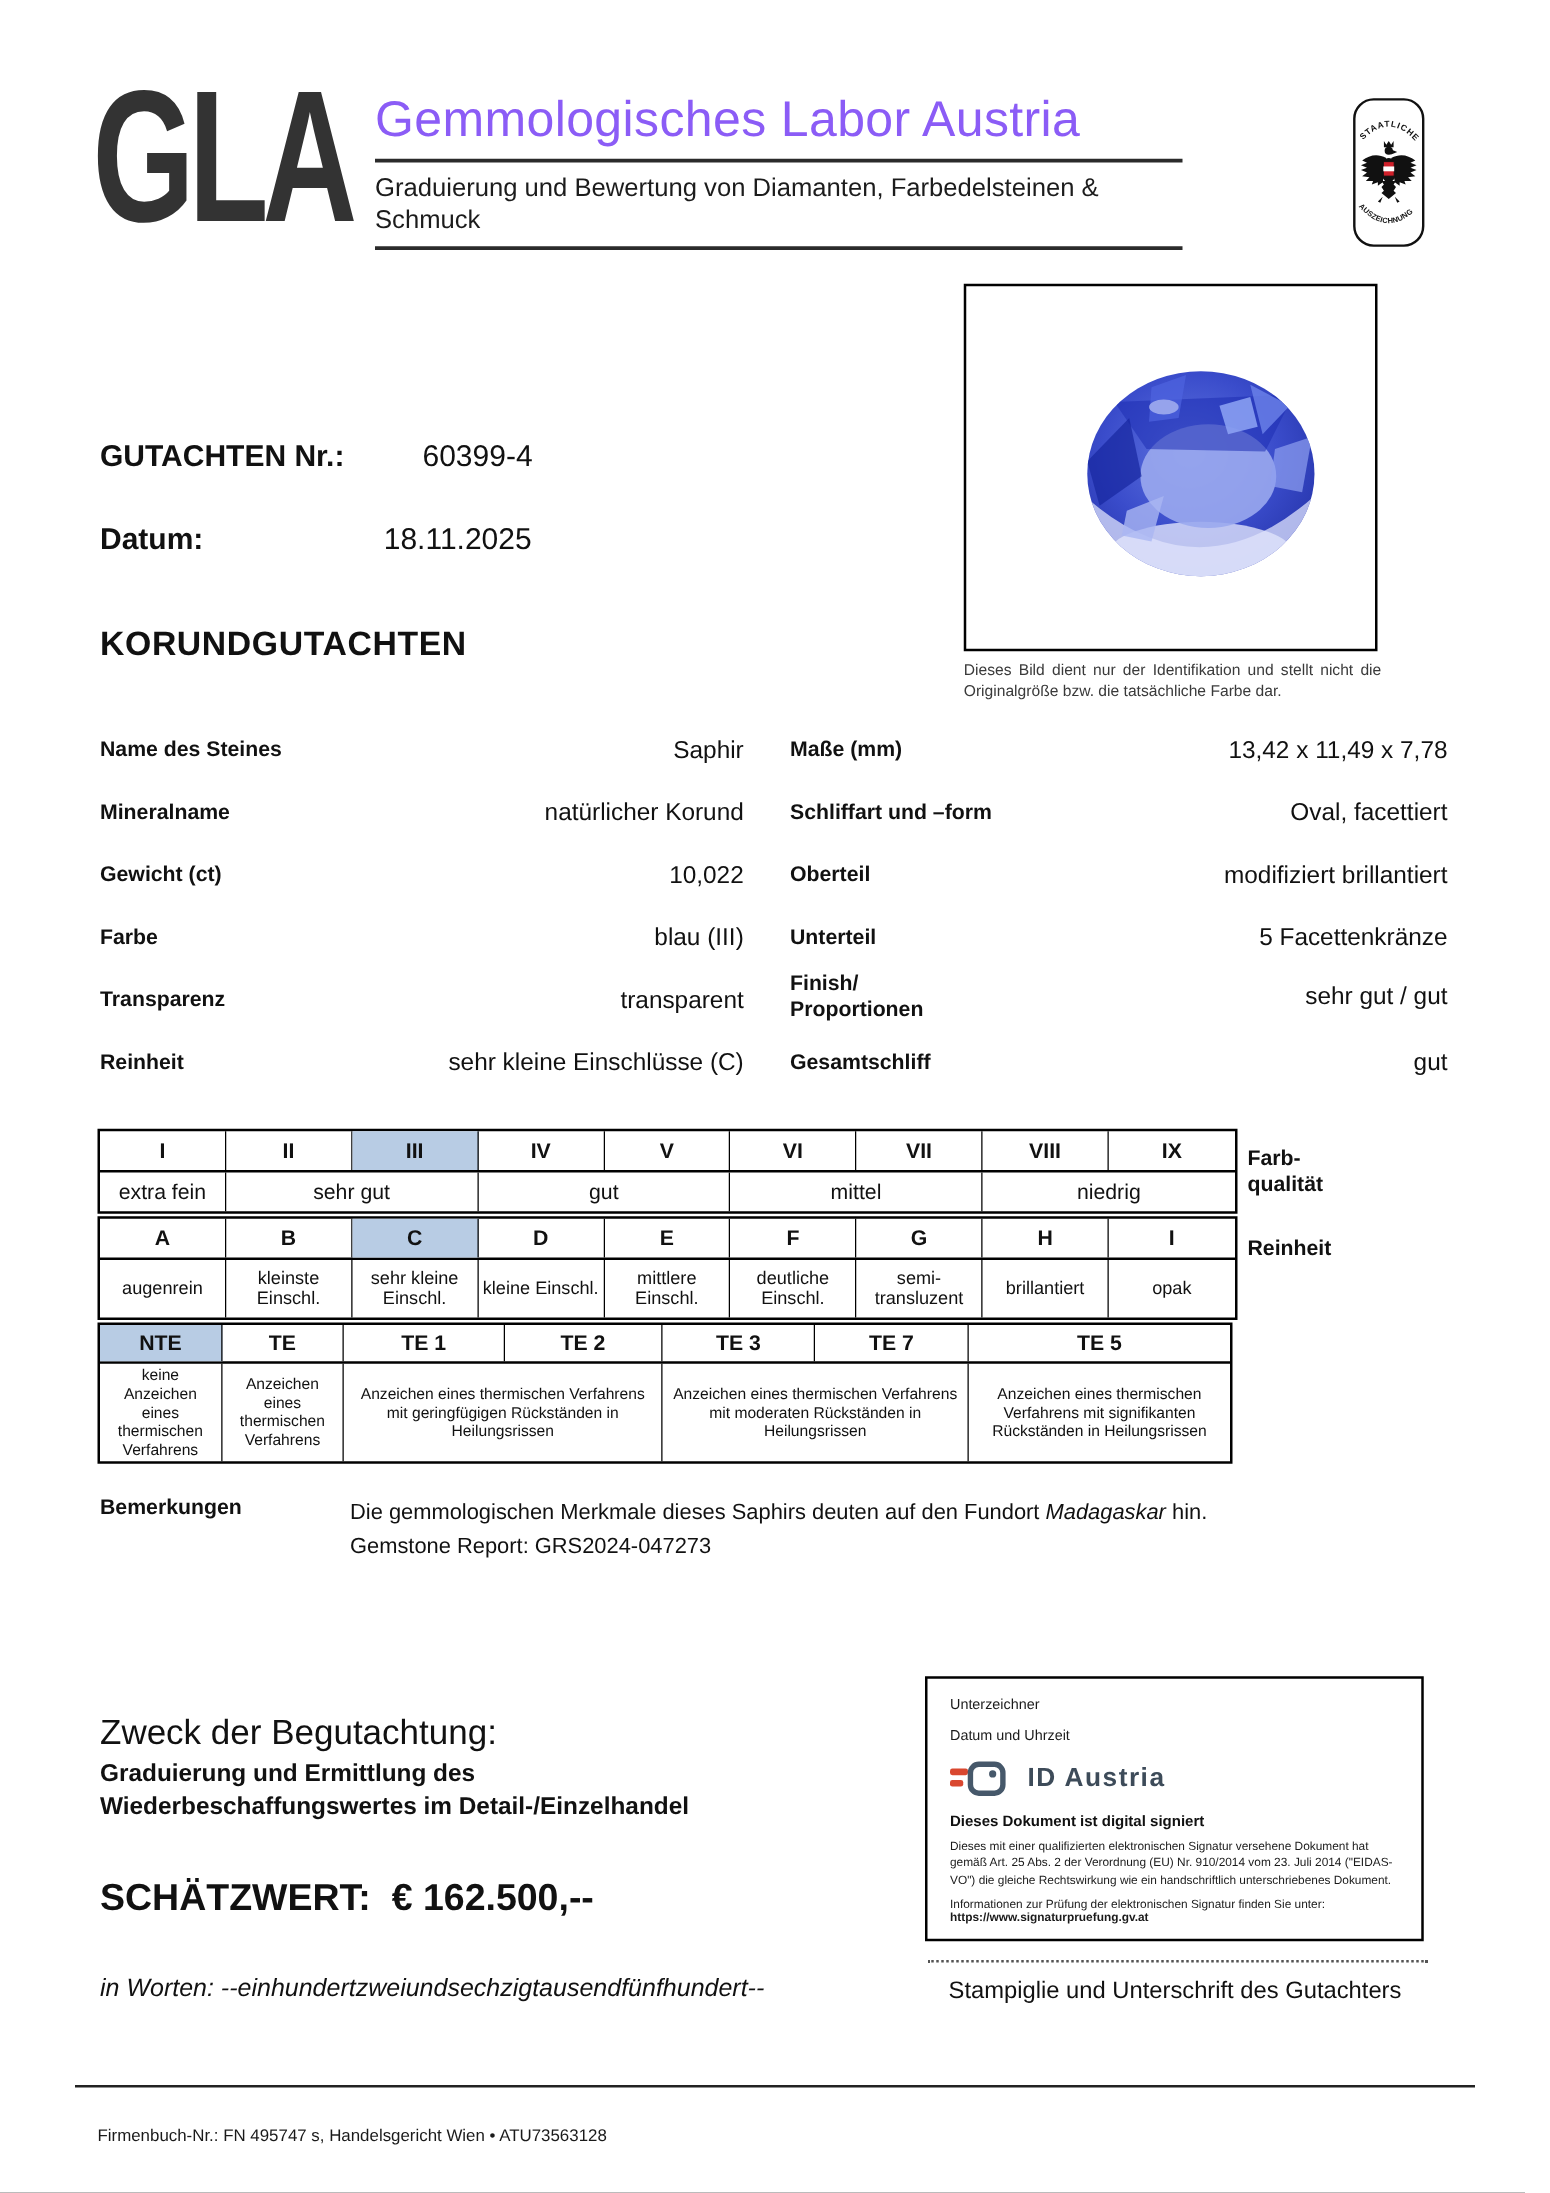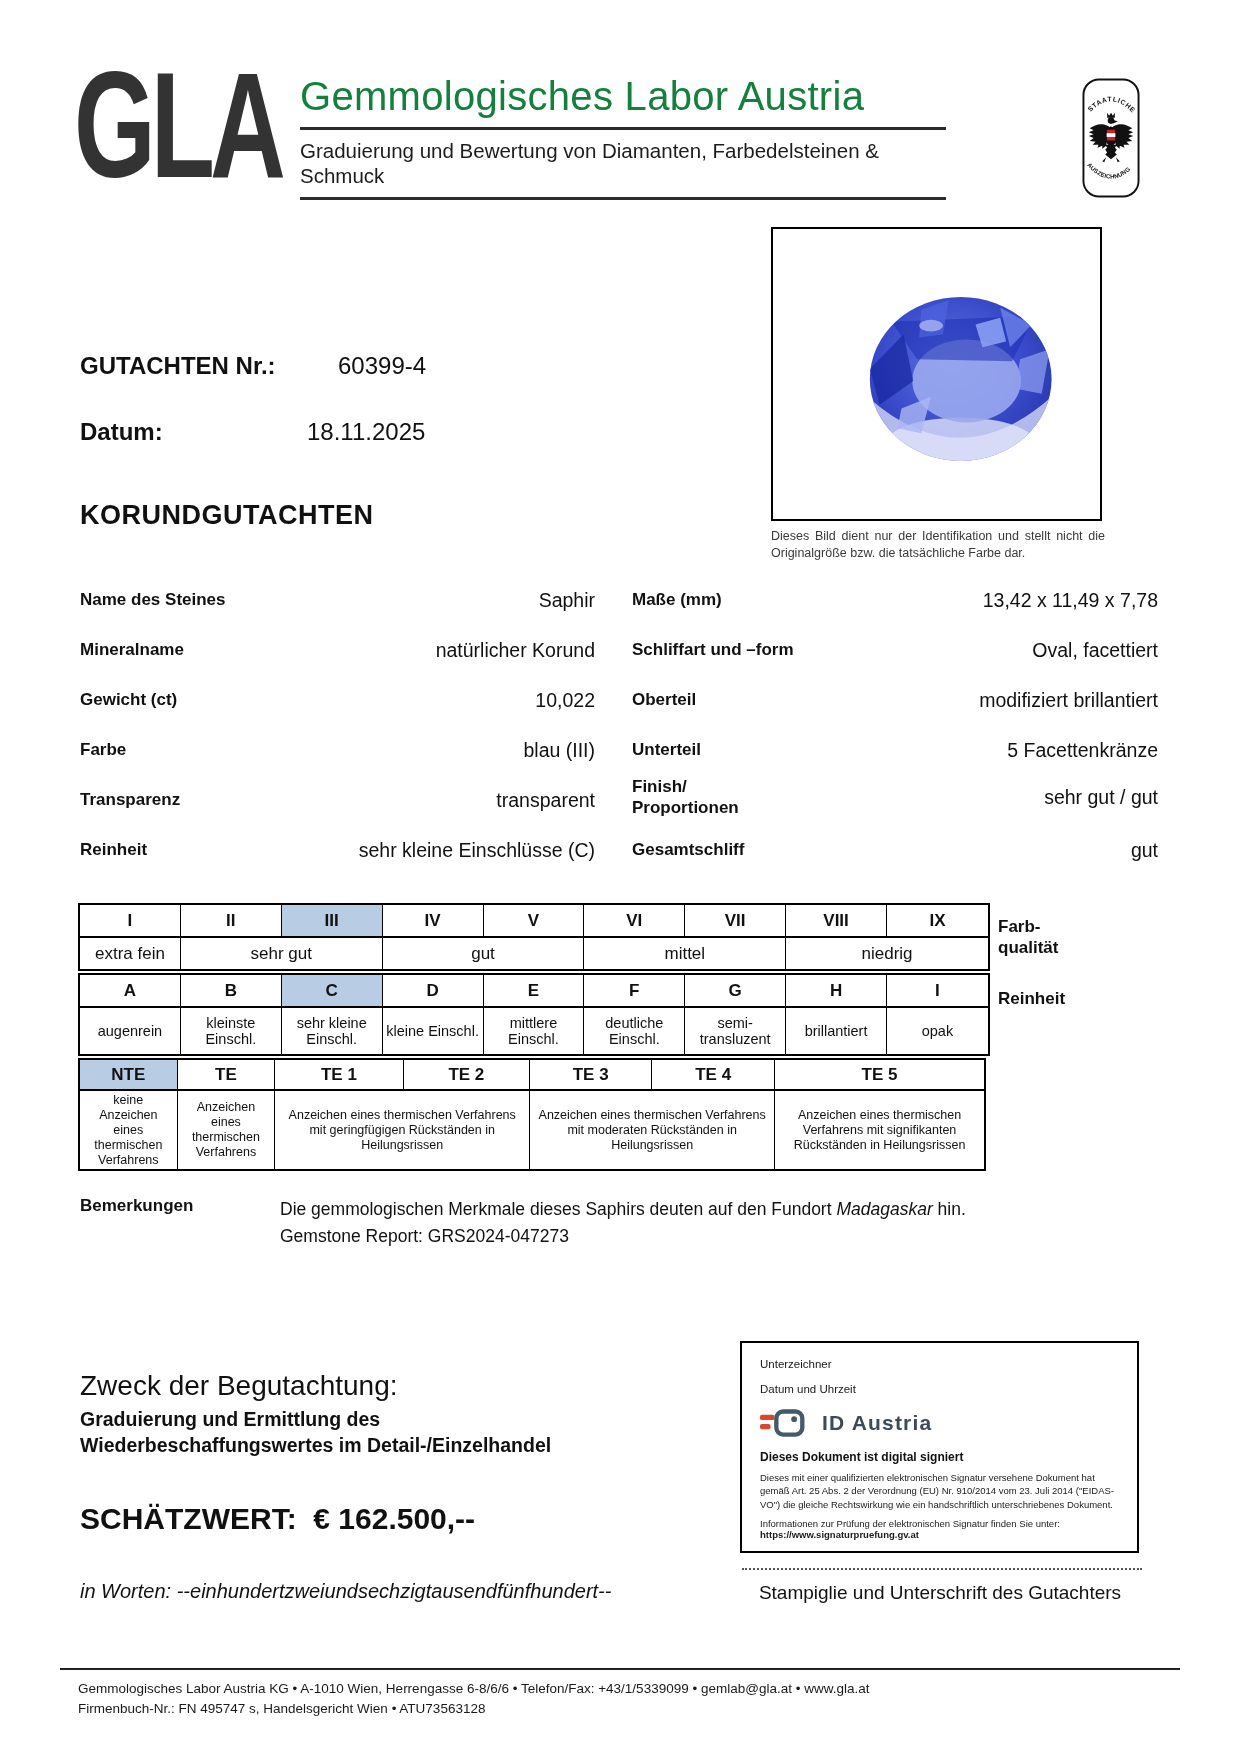--- a/index.html
+++ b/index.html
@@ -3,21 +3,21 @@
 <meta charset="utf-8">
 <style>
   html,body{margin:0;padding:0;background:#888;}
   .page{position:relative;width:1240px;height:1754px;margin:0 auto;background:#fff;
         font-family:"Liberation Sans",sans-serif;color:#111;overflow:hidden;}
 
   
   .gla-logo{position:absolute;left:74px;top:50px;font-size:150px;font-weight:bold;color:#333;
             letter-spacing:-7px;line-height:1;transform:scaleX(0.70);transform-origin:left top;}
   .title-block{position:absolute;left:300px;top:74px;width:646px;}
-  .hdr-title{font-size:40px;color:#15803d;letter-spacing:.3px;line-height:1.1;}
+  .hdr-title{font-size:40px;color:#8b5cf6;letter-spacing:.3px;line-height:1.1;}
   .hdr-rule{border-bottom:3px solid #2b2b2b;margin-top:9px;}
   .hdr-sub{font-size:20.5px;color:#1c1c1c;margin-top:9px;line-height:1.2;}
   .emblem{position:absolute;left:1082px;top:76px;width:58px;height:124px;}
 
   
   .meta-label{position:absolute;font-size:24px;font-weight:bold;}
   .meta-value{position:absolute;font-size:24px;}
   .doc-title{position:absolute;left:80px;top:500px;font-size:27px;font-weight:bold;letter-spacing:.5px;}
 
   
@@ -250,21 +250,21 @@
   </div>
   <div class="scale-label" style="top:988px">Reinheit</div>
 
   <div class="scale" style="top:1058px;width:908px">
     <div class="srow grades sep" style="height:auto">
       <div class="scell hl" style="width:10.8%;height:29px">NTE</div>
       <div class="scell" style="width:10.8%;height:29px">TE</div>
       <div class="scell" style="width:14.2%;height:29px">TE 1</div>
       <div class="scell" style="width:14.0%;height:29px">TE 2</div>
       <div class="scell" style="width:13.5%;height:29px">TE 3</div>
-      <div class="scell" style="width:13.6%;height:29px">TE 4</div>
+      <div class="scell" style="width:13.6%;height:29px">TE 7</div>
       <div class="scell" style="width:23.1%;height:29px">TE 5</div>
     </div>
     <div class="srow tdesc" style="height:78px">
       <div class="scell" style="width:10.8%">keine Anzeichen eines thermischen Verfahrens</div>
       <div class="scell" style="width:10.8%">Anzeichen eines thermischen Verfahrens</div>
       <div class="scell" style="width:28.2%">Anzeichen eines thermischen Verfahrens mit geringfügigen Rückständen in Heilungsrissen</div>
       <div class="scell" style="width:27.1%">Anzeichen eines thermischen Verfahrens mit moderaten Rückständen in Heilungsrissen</div>
       <div class="scell" style="width:23.1%">Anzeichen eines thermischen Verfahrens mit signifikanten Rückständen in Heilungsrissen</div>
     </div>
   </div>
@@ -300,16 +300,15 @@
     <div class="sig-signed">Dieses Dokument ist digital signiert</div>
     <div class="sig-legal">Dieses mit einer qualifizierten elektronischen Signatur versehene Dokument hat gemäß Art. 25 Abs. 2 der Verordnung (EU) Nr. 910/2014 vom 23. Juli 2014 ("EIDAS-VO") die gleiche Rechtswirkung wie ein handschriftlich unterschriebenes Dokument.</div>
     <div class="sig-info">
       <span>Informationen zur Prüfung der elektronischen Signatur finden Sie unter: </span><b>https://www.signaturpruefung.gv.at</b>
     </div>
   </div>
   <div class="dotted-line"></div>
   <div class="stamp-caption">Stampiglie und Unterschrift des Gutachters</div>
 
   <div class="footer-rule"></div>
-  <div class="footer-line" style="top:1681px">Gemmologisches Labor Austria KG  •  A-1010 Wien, Herrengasse 6-8/6/6  •  Telefon/Fax: +43/1/5339099  •  gemlab@gla.at  •  www.gla.at</div>
   <div class="footer-line" style="top:1701px">Firmenbuch-Nr.: FN 495747 s, Handelsgericht Wien  •  ATU73563128</div>
 
 </div>
 
 </body></html>

